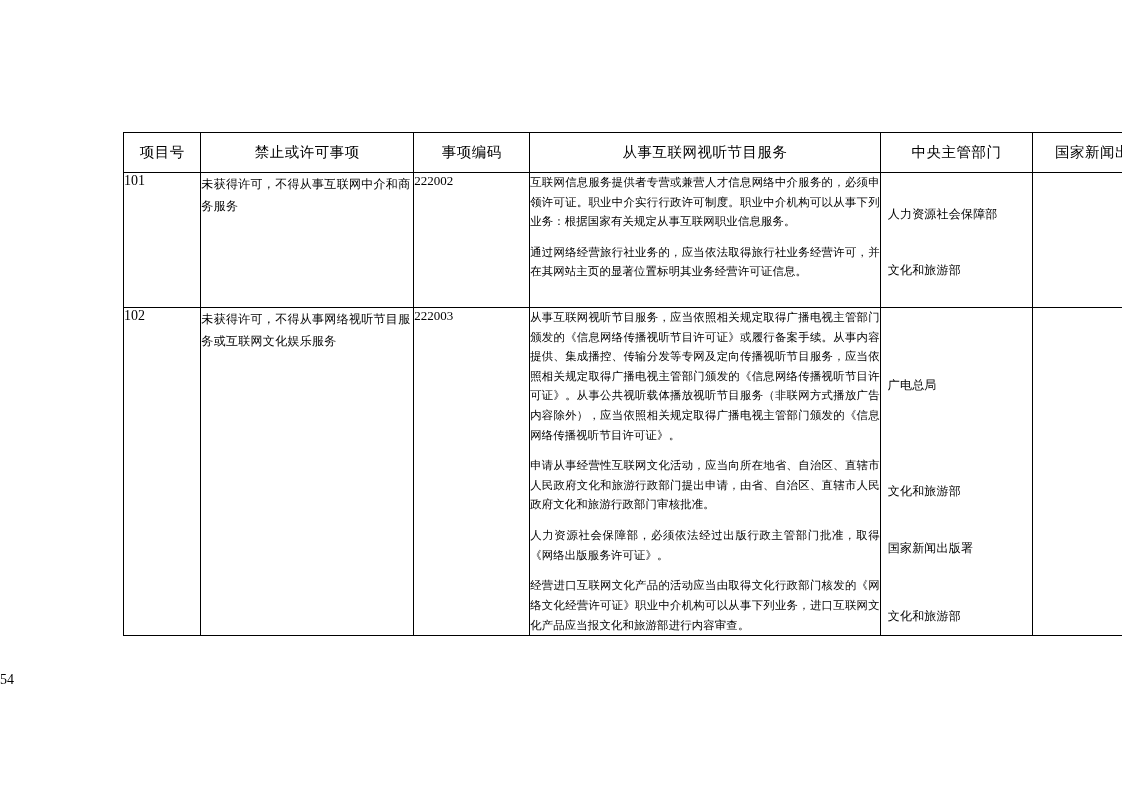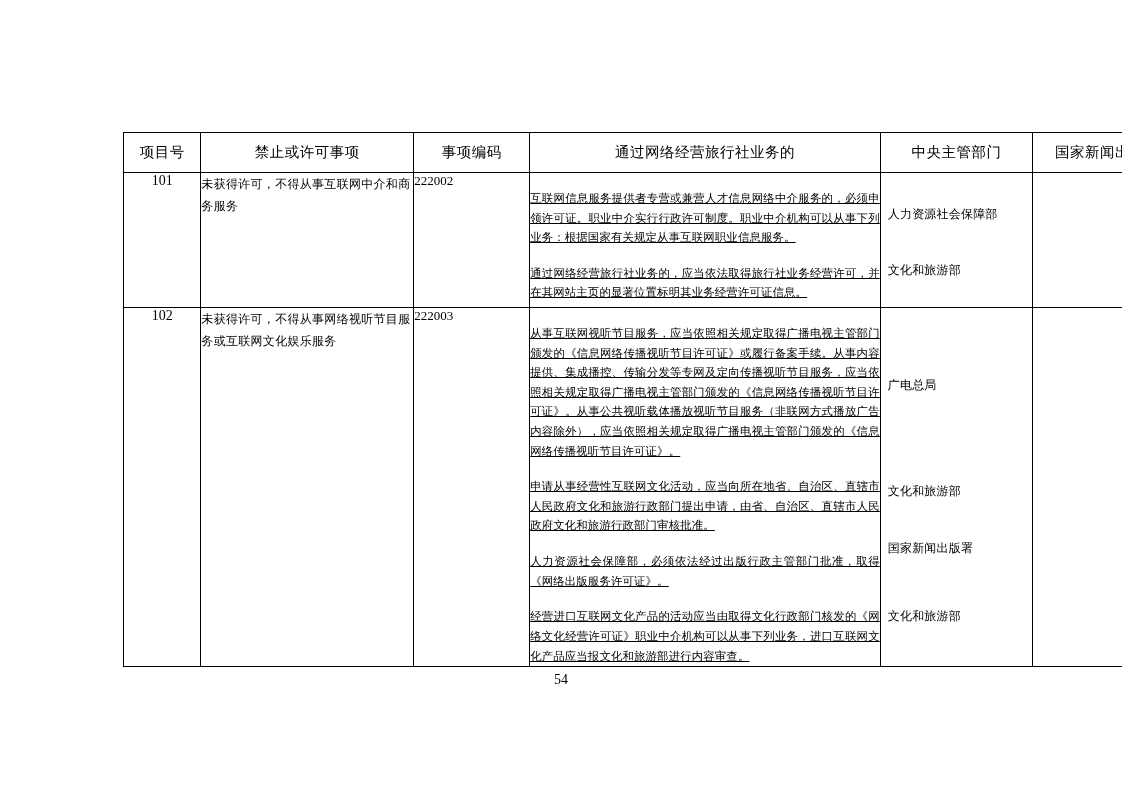--- a/index.html
+++ b/index.html
@@ -45,21 +45,21 @@
   }
   
   col.c-no      { width: 64px; }
   col.c-item    { width: 176px; }
   col.c-code    { width: 96px; }
   col.c-desc    { width: 290px; }
   col.c-dept    { width: 126px; }
   col.c-local   { width: 124px; }
 
   .cell-no {
-    text-align: center;
+    text-align: left;
     vertical-align: middle;
     font-size: 14px;
   }
   .cell-item {
     font-size: 12px;
     line-height: 1.85;
     padding: 6px 10px 6px 12px;
     vertical-align: middle;
     letter-spacing: 0.3px;
   }
@@ -70,23 +70,22 @@
     font-family: "Liberation Serif", serif;
   }
   .cell-desc {
     font-size: 11.4px;
     line-height: 1.72;
     padding: 6px 8px 6px 9px;
     text-align: justify;
     letter-spacing: 0.15px;
   }
   .cell-desc p {
-    margin: 16px 0 11px 0;
+    margin: 0 0 11px 0;
     text-indent: 0;
-    text-decoration: underline;
   }
   .cell-desc p:last-child { margin-bottom: 0; }
 
   .cell-dept {
     font-size: 11.4px;
     line-height: 1.7;
     padding: 0;
     position: relative;
   }
   .dept-list {
@@ -103,21 +102,20 @@
   }
   .cell-local {
     font-size: 12px;
   }
   .row-101 .cell-desc { height: 134px; }
   .page-number {
     position: absolute;
     left: 0;
     top: 672px;
     width: 1122px;
-    text-align: center;
     font-size: 14px;
     font-family: "Liberation Serif", serif;
   }
 </style>
 </head>
 <body>
 
 <div class="page">
 
   <table class="doc-table">
@@ -127,21 +125,21 @@
       <col class="c-code">
       <col class="c-desc">
       <col class="c-dept">
       <col class="c-local">
     </colgroup>
     <thead>
       <tr>
         <th>项目号</th>
         <th>禁止或许可事项</th>
         <th>事项编码</th>
-        <th>通过网络经营旅行社业务的</th>
+        <th>从事互联网视听节目服务</th>
         <th>中央主管部门</th>
         <th>国家新闻出版署</th>
       </tr>
     </thead>
     <tbody>
       <tr class="row-101">
         <td class="cell-no">101</td>
         <td class="cell-item">未获得许可，不得从事互联网中介和商务服务</td>
         <td class="cell-code">222002</td>
         <td class="cell-desc">

